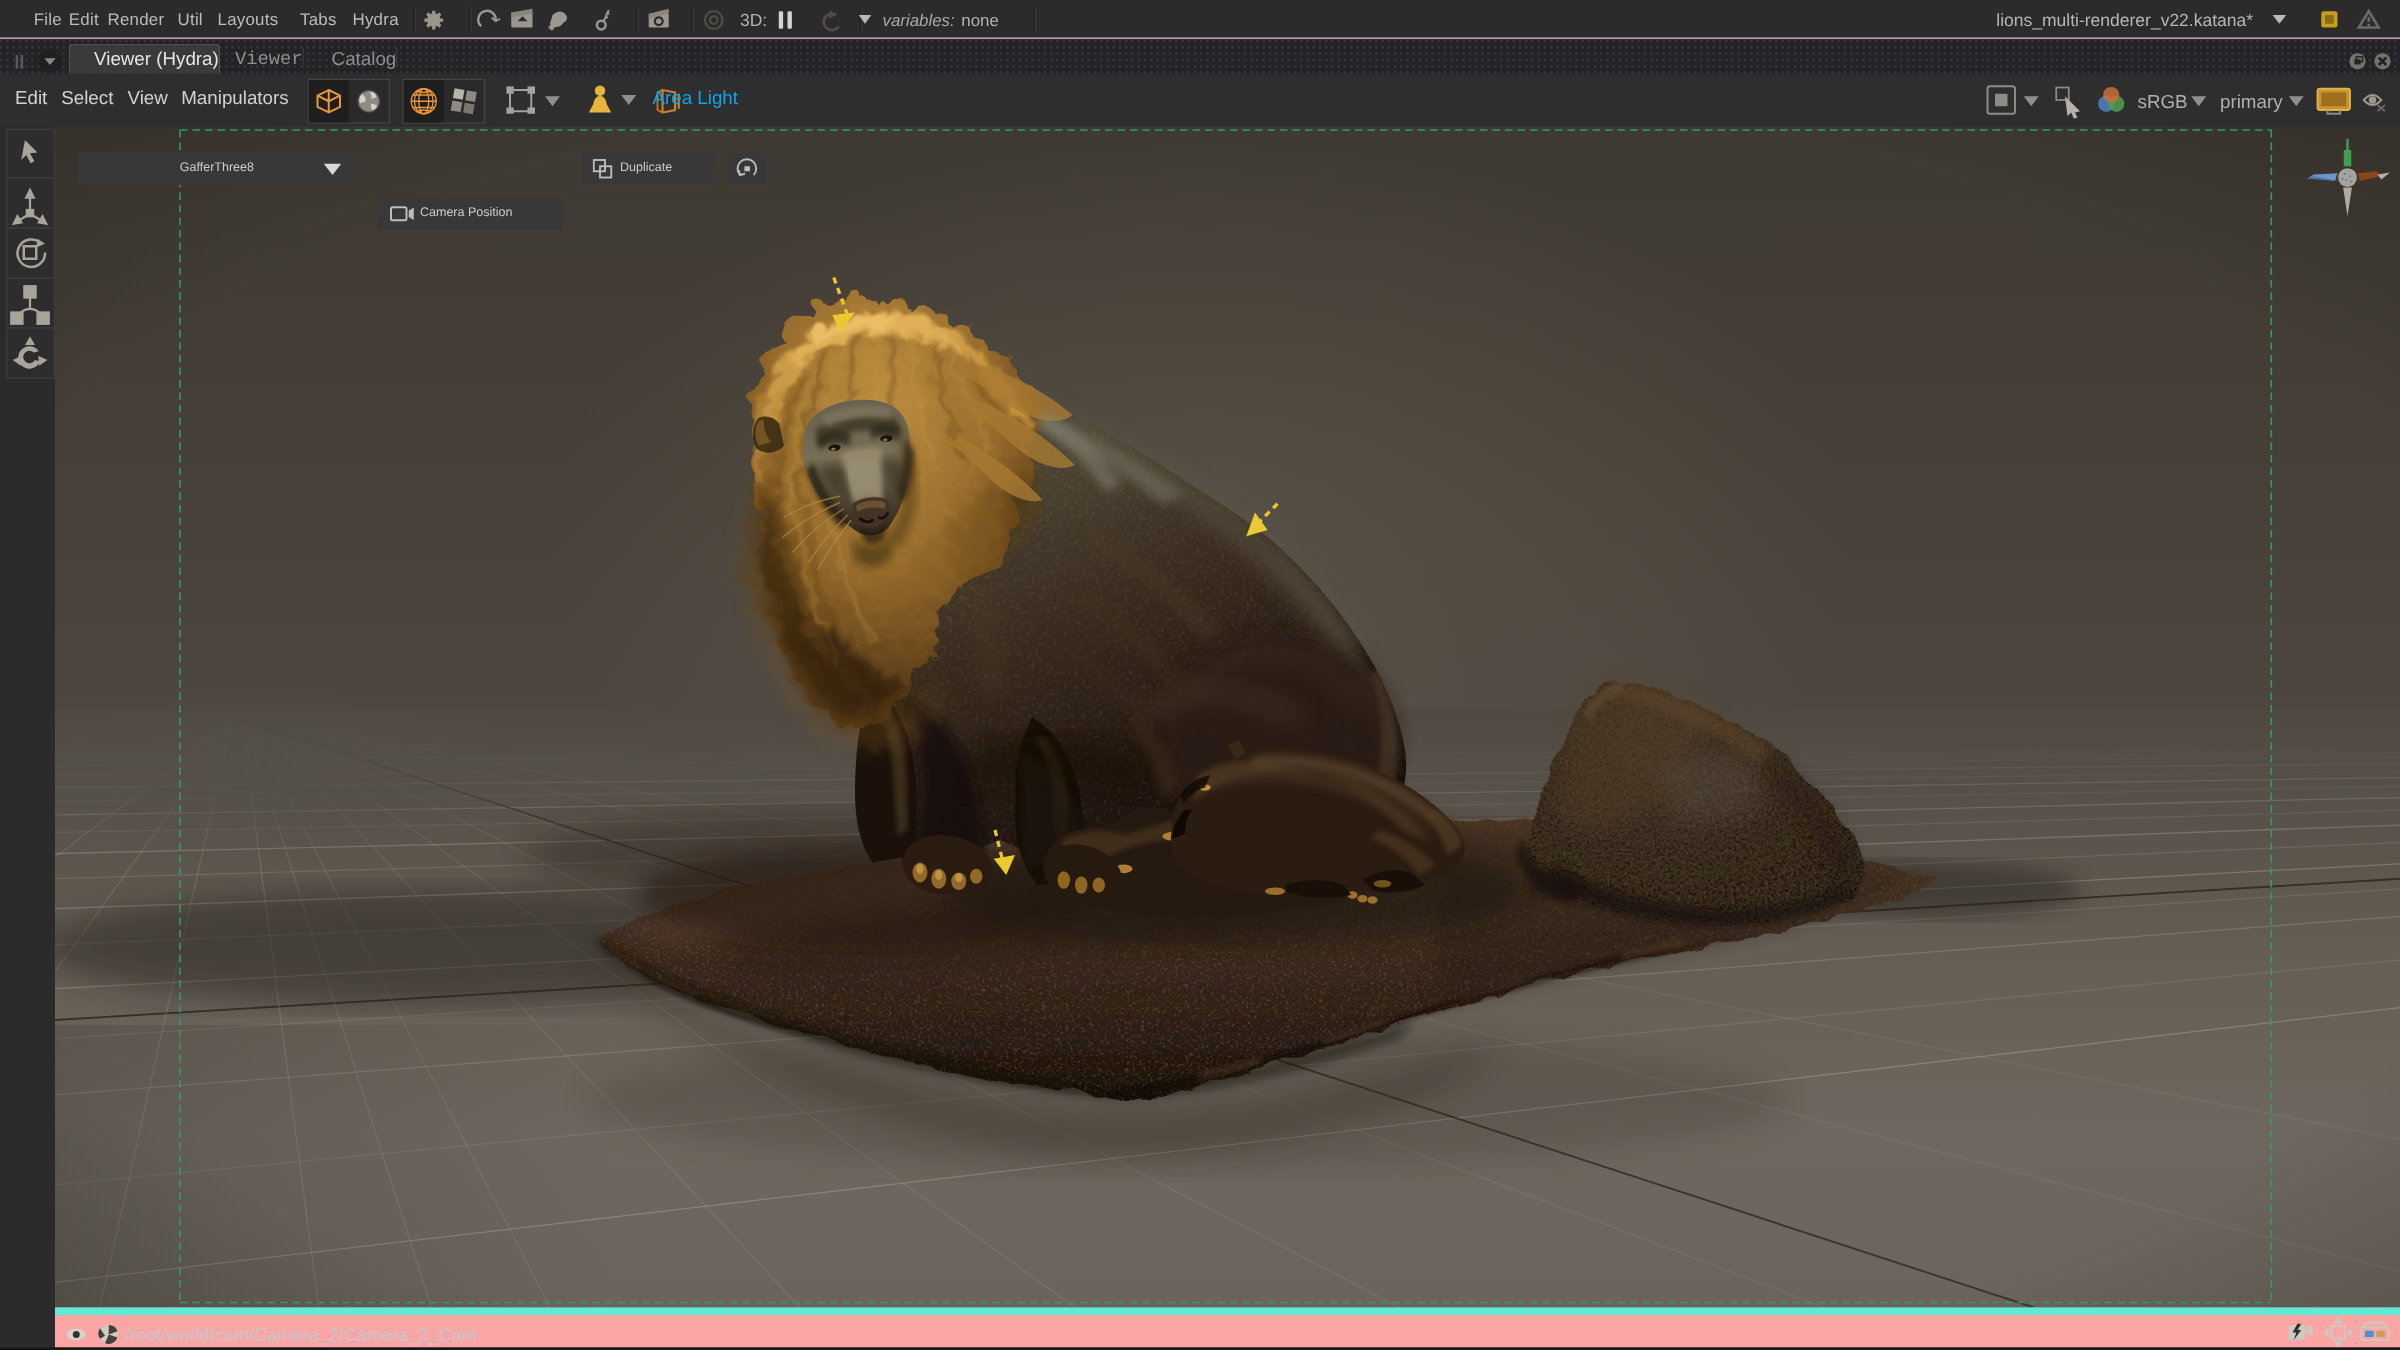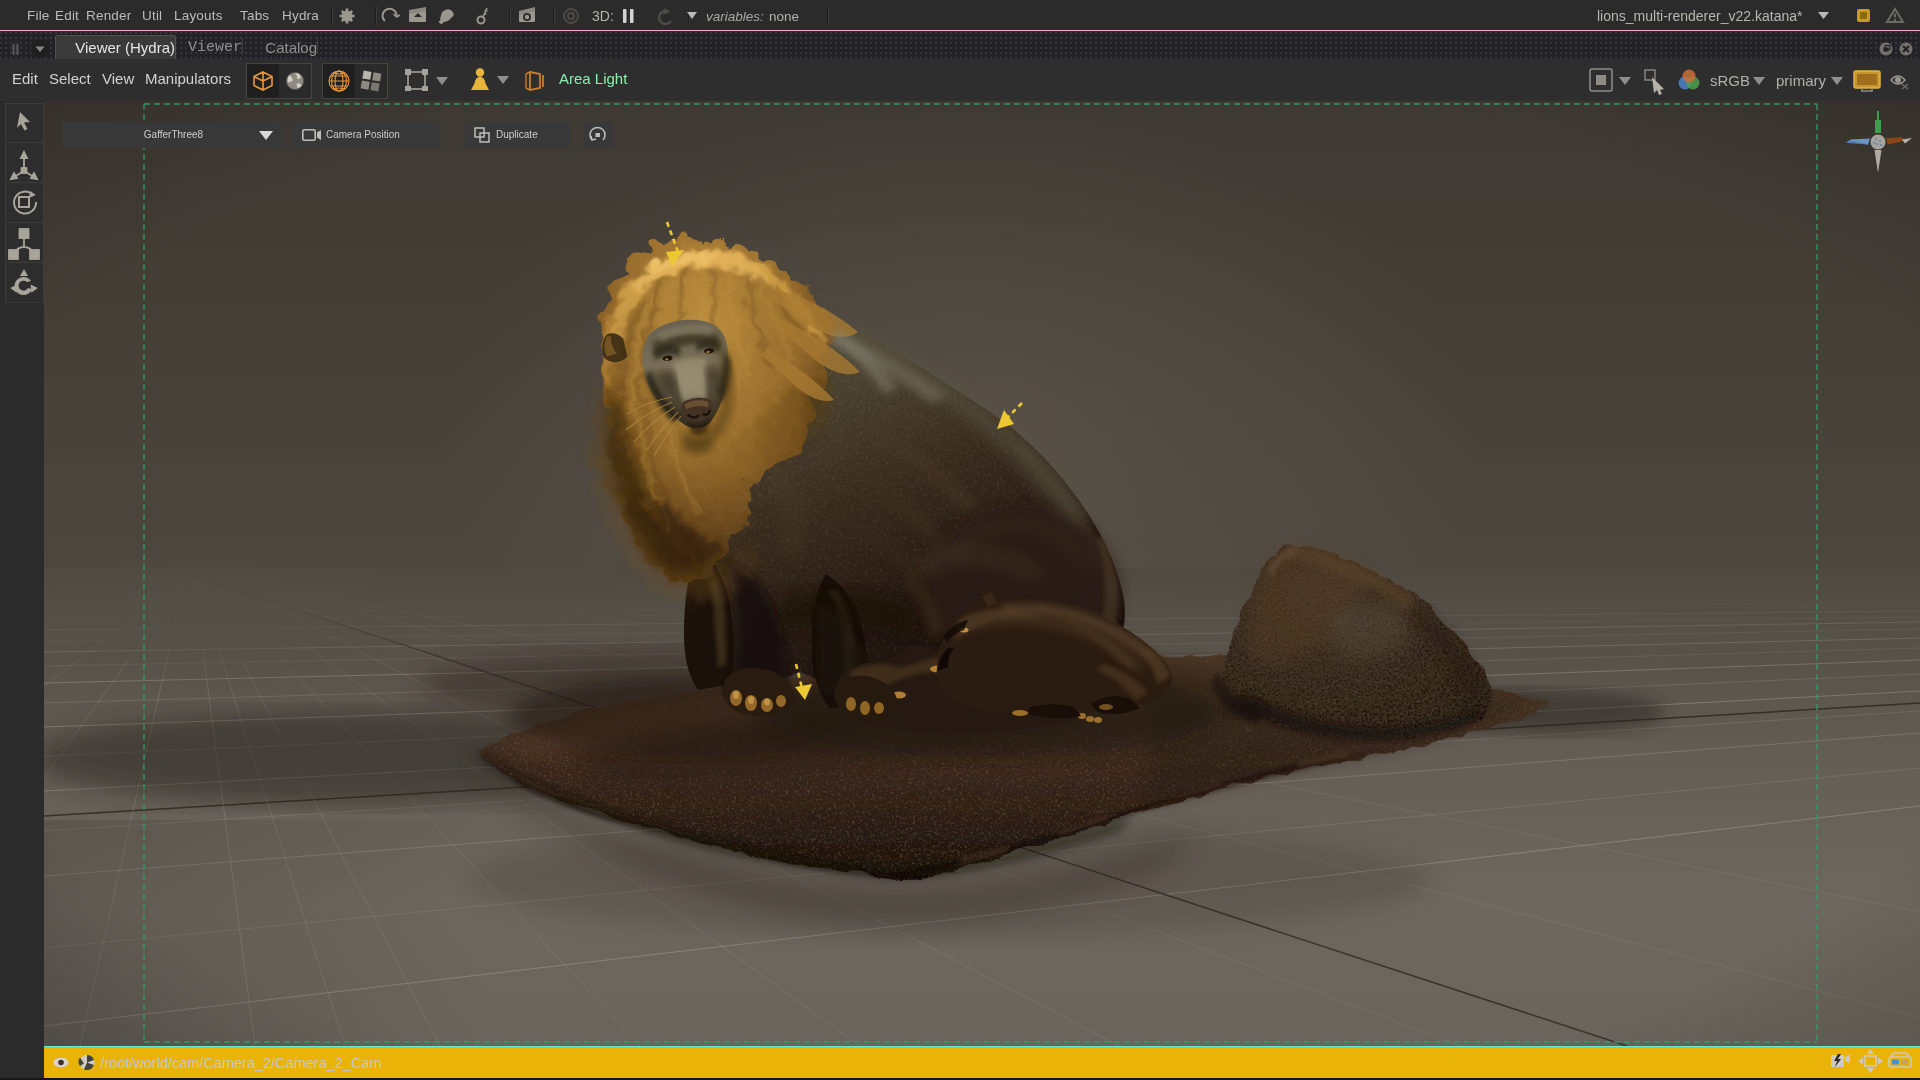--- a/index.html
+++ b/index.html
@@ -11,21 +11,21 @@
 #menubar .m { position:absolute; top:8px; letter-spacing:0.2px; }
 #tabbar { position:absolute; left:0; top:32px; width:1920px; height:27px;
   background:#232327;
   background-image:radial-gradient(circle at 1px 1px, rgba(82,82,92,0.4) 0.9px, transparent 1.1px);
   background-size:5px 5px; }
 #toolbar { position:absolute; left:0; top:59px; width:1920px; height:42px;
   background:#2e2e2e; color:#d2d2d0; font-size:15px; }
 #sidebar { position:absolute; left:0; top:101px; width:44px; height:979px; background:#2b2b2b; }
 #viewport { position:absolute; left:44px; top:101px; width:1876px; height:945px; overflow:hidden; }
 #bottombar { position:absolute; left:44px; top:1046px; width:1876px; height:32px;
-  background:#eab308; border-top:1px solid #5eead4; }
+  background:#fca5a5; border-top:6px solid #5eead4; }
 #blackstrip { position:absolute; left:0; top:1078px; width:1920px; height:2px; background:#161616; }
 .tab { position:absolute; top:4px; height:23px; font-size:15px; line-height:23px;
   color:#8f8f8b; text-align:right; }
 .tab.active { background:#3a3a3a; color:#e6e6e4; border:1px solid #515150;
   border-bottom:none; border-radius:3px 3px 0 0; top:3px; height:24px; }
 .tbtext { position:absolute; top:11px; color:#d2d2d0; }
 .iconbox { position:absolute; top:4px; height:36px; border:1px solid #45453f;
   background:#2a2a2a; display:flex; }
 .iconcell { width:32px; height:34px; display:flex; align-items:center; justify-content:center; }
 .iconcell.on { background:#1f1f1f; }
@@ -187,21 +187,21 @@
   <svg class="abs" style="left:469px; top:8px" width="45" height="26" viewBox="0 0 45 26">
     <circle cx="11" cy="5.5" r="4.2" fill="#e8b53c"></circle>
     <path d="M11,9.5 q4.5,0.5 5.5,7 q2.5,4.5 3.5,6.5 h-18 q1,-2 3.5,-6.5 q1,-6.5 5.5,-7 z" fill="#e8b53c"></path>
     <path d="M28,9 l12,0 -6,8 z" fill="#8f8f8b"></path>
   </svg>
   <svg class="abs" style="left:524px; top:10px" width="22" height="22" viewBox="0 0 22 22" fill="none">
     <path d="M6,3 L16,5 V19 L6,21 Z" stroke="#c97e28" stroke-width="1.8"></path>
     <path d="M6,3 L2,5 V19 L6,21" stroke="#c97e28" stroke-width="1.4"></path>
     <path d="M19,6 v12" stroke="#c97e28" stroke-width="1.8"></path>
   </svg>
-  <span class="tbtext" style="left:559px; color:#86efac">Area Light</span>
+  <span class="tbtext" style="left:522px; color:#0ea5e9">Area Light</span>
 
   <svg class="abs" style="left:1588px; top:8px" width="332" height="28" viewBox="0 0 332 28">
     <rect x="2" y="2" width="22" height="22" rx="2" fill="none" stroke="#8e8a84" stroke-width="1.6"></rect>
     <rect x="8" y="8" width="10" height="10" fill="#8e8a84"></rect>
     <path d="M31,10 l12,0 -6,8 z" fill="#8f8f8b"></path>
     <g fill="#b5b1a9">
       <rect x="57" y="3" width="10" height="10" fill="none" stroke="#8e8a84" stroke-width="1.4"></rect>
       <path d="M64,10 L76,22 l-4,1 2,4 -3,1 -2,-5 -3,3 z"></path>
     </g>
     <g>
@@ -793,21 +793,21 @@
           <circle cx="-2" cy="-3" r="0.9"></circle>
           <circle cx="2" cy="-1" r="0.9"></circle>
           <circle cx="-1" cy="2" r="0.9"></circle>
           <circle cx="3" cy="3" r="0.9"></circle>
           <circle cx="-4" cy="1" r="0.9"></circle>
         </g>
   </g>
 </svg>
   
   <div class="vbtn" style="left:18px; top:21px; width:223px; text-align:center;">GafferThree8<span style="position:absolute; right:12px; top:9px; width:0;height:0;border-left:7px solid transparent;border-right:7px solid transparent;border-top:9px solid #d8d8d4;"></span></div>
-  <div class="vbtn" style="left:248px; width:148px;">
+  <div class="vbtn" style="left:258px; width:148px;margin-top:36px;">
     <svg style="position:absolute;left:10px;top:6px" width="20" height="14" viewBox="0 0 20 14">
       <rect x="0.8" y="1.8" width="12.4" height="10.4" rx="1.5" fill="none" stroke="#bdbdb9" stroke-width="1.6"></rect>
       <path d="M15,4.5 l4,-2.5 v10 l-4,-2.5 z" fill="#bdbdb9"></path>
     </svg>
     <span style="margin-left:34px">Camera Position</span>
   </div>
   <div class="vbtn" style="left:421px; width:105px;">
     <svg style="position:absolute;left:9px;top:5px" width="17" height="17" viewBox="0 0 17 17" fill="none" stroke="#bdbdb9" stroke-width="1.5">
       <rect x="1" y="1" width="9" height="9"></rect>
         <rect x="6" y="6" width="9" height="9"></rect>

